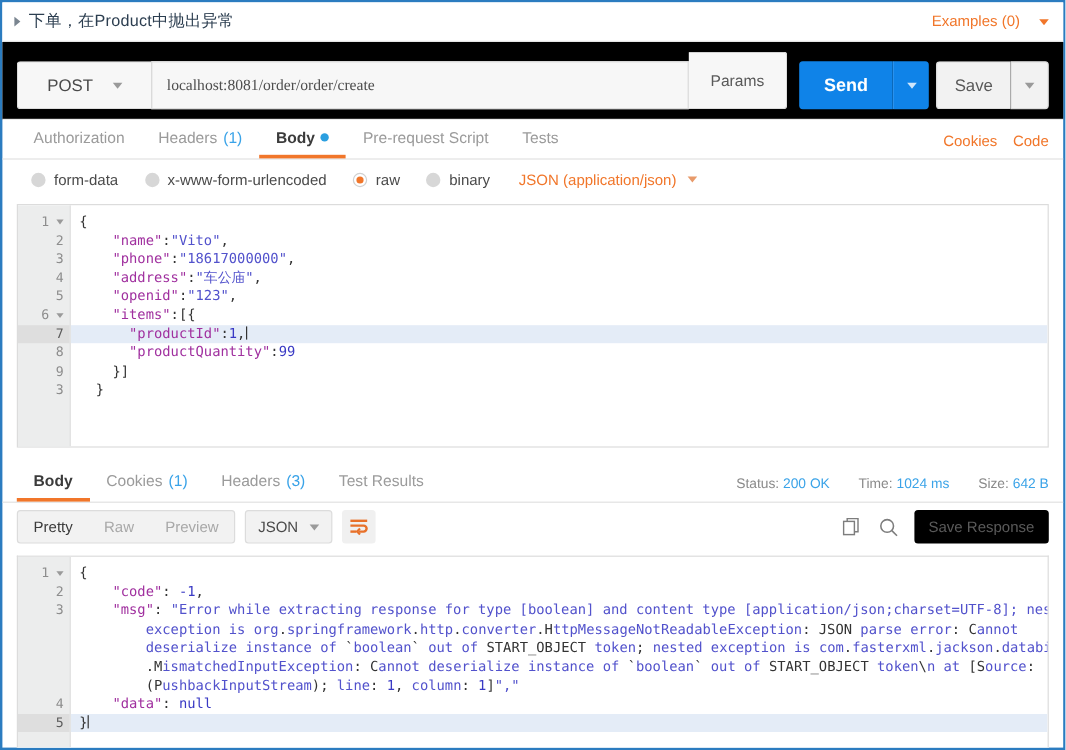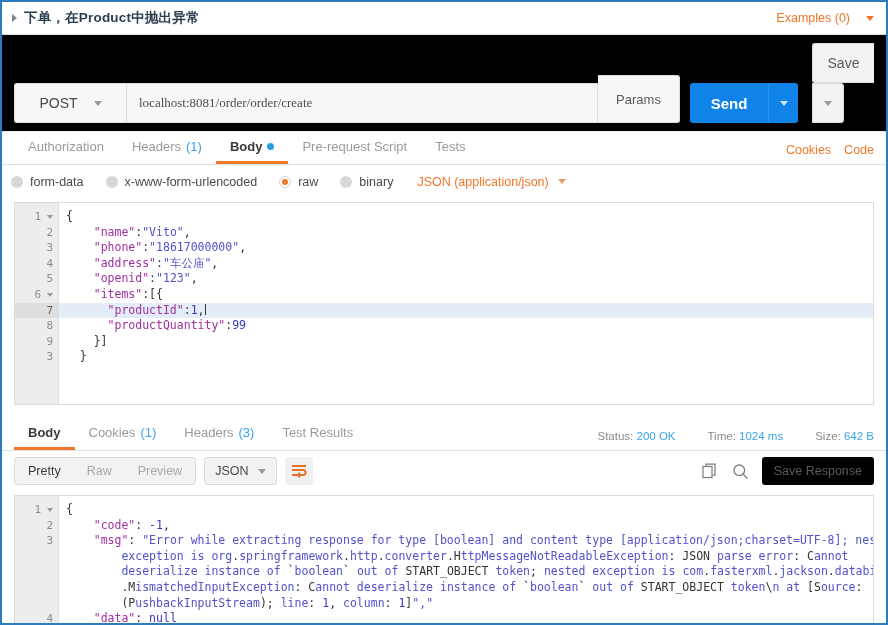--- a/index.html
+++ b/index.html
@@ -26,21 +26,21 @@
     background: #fff;
   }
   .collapse-tri {
     width: 0; height: 0;
     border-left: 5px solid #7a8590;
     border-top: 4px solid transparent;
     border-bottom: 4px solid transparent;
     margin-right: 7px;
   }
   .req-title {
-    font-size: 13.5px; color: #2c3e50; font-weight: 700;
+    font-size: 13.5px; color: #2c3e50; font-weight: 400;
     letter-spacing: .2px;
   }
   .examples-link {
     margin-left: auto;
     font-size: 12.5px; color: #f1762a;
     display: flex; align-items: center; gap: 16px;
   }
   .caret-dn {
     width: 0; height: 0;
     border-top: 5px solid #f1762a;
@@ -101,21 +101,21 @@
     border-left: 1px solid #2a92ee;
     display: flex; align-items: center; justify-content: center;
     border-radius: 0 3px 3px 0;
   }
   .chev-w {
     width: 0; height: 0;
     border-top: 5px solid #cfe6fb;
     border-left: 4.5px solid transparent;
     border-right: 4.5px solid transparent;
   }
-  .save-group { display: flex; margin-left: 14px; flex-direction: column; }
+  .save-group { display: flex; margin-left: 6px; }
   .save-btn {
     width: 62px; height: 40px;
     background: #f2f2f2; border: 1px solid #dcdcdc; border-right: none;
     font-size: 14px; color: #5a5a5a;
     display: flex; align-items: center; justify-content: center;
     border-radius: 3px 0 0 3px;
   }
   .save-caret {
     width: 32px; height: 40px;
     background: #f2f2f2; border: 1px solid #dcdcdc;
@@ -146,21 +146,21 @@
   .tabs-right {
     margin-left: auto; display: flex; align-items: center; gap: 13px;
     padding-bottom: 7px;
   }
   .tabs-right span { font-size: 12.5px; color: #f1762a; }
 
   
   .bodytype-row {
     flex: 0 0 33px;
     display: flex; align-items: center; gap: 0;
-    padding: 0 9px;
+    padding: 0 24px;
   }
   .radio-item {
     display: flex; align-items: center; gap: 7px;
     margin-right: 22px;
     font-size: 12.5px; color: #4a4a4a;
   }
   .radio {
     width: 12px; height: 12px; border-radius: 50%;
     background: #d7d7d7; position: relative; flex: 0 0 12px;
   }
@@ -238,21 +238,21 @@
 
   
   .resp-tabs {
     flex: 0 0 36px;
     display: flex; align-items: flex-end;
     padding: 0 12px;
     border-bottom: 1px solid #e2e2e2;
     margin-top: 10px;
   }
   .meta {
-    margin-left: auto; display: flex; gap: 32px;
+    margin-left: auto; display: flex; gap: 24px;
     padding-bottom: 8px;
     font-size: 11.5px; color: #8a8a8a;
   }
   .meta b { color: #3aa3e8; font-weight: normal; }
 
   
   .resp-toolbar {
     flex: 0 0 40px;
     display: flex; align-items: center;
     padding: 0 12px; gap: 8px;

